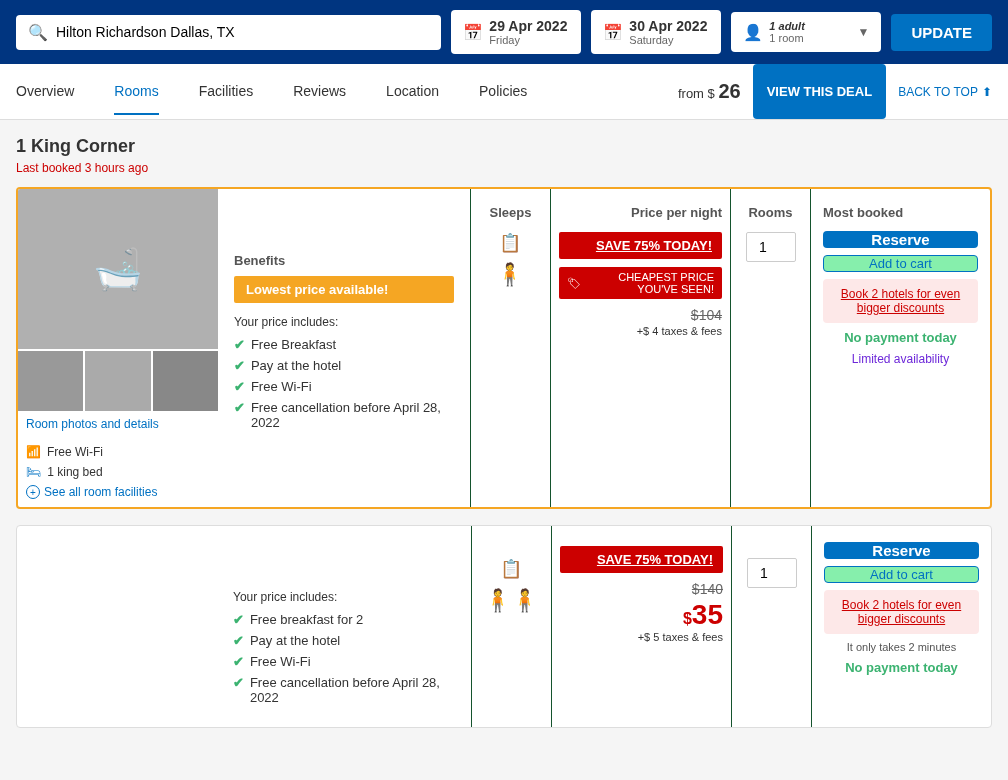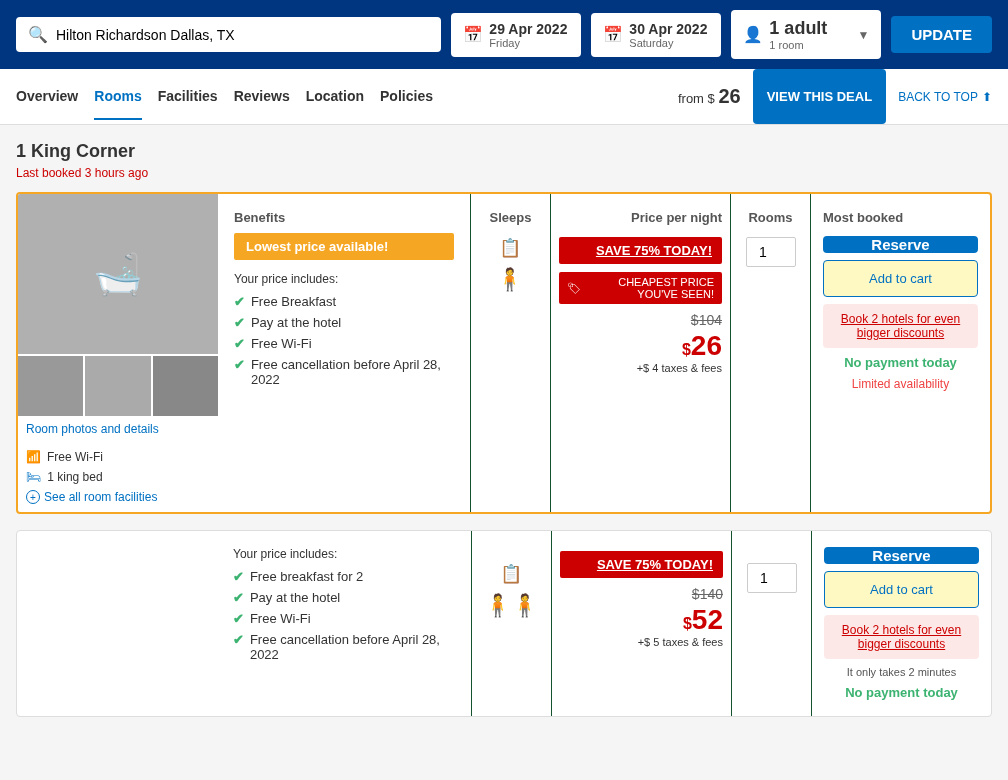--- a/index.html
+++ b/index.html
@@ -8,27 +8,27 @@
     
     .header { background: #003580; display: flex; align-items: center; padding: 10px 16px; gap: 10px; }
     .search-box { background: white; border-radius: 4px; display: flex; align-items: center; padding: 8px 12px; flex: 1; gap: 8px; }
     .search-box input { border: none; outline: none; font-size: 14px; width: 100%; }
     .date-box { background: white; border-radius: 4px; padding: 8px 12px; color: #333; min-width: 130px; }
     .date-box .label { font-size: 11px; color: #666; }
     .date-box .value { font-size: 14px; font-weight: bold; }
     .guests-box { background: white; border-radius: 4px; padding: 8px 12px; display: flex; align-items: center; gap: 6px; min-width: 150px; }
     .guests-box .text { flex: 1; }
     .guests-box .text .label { font-size: 11px; color: #666; }
-    .guests-box .text .value { font-size: 18px; font-weight: bold; }
+    .guests-box .text .value { font-size: 11px; font-weight: bold; font-style: italic; }
     .chevron { color: #666; font-size: 12px; }
     .update-btn { background: #0071c2; color: white; border: none; border-radius: 4px; padding: 10px 20px; font-size: 15px; font-weight: bold; cursor: pointer; }
 
     
     .nav { background: white; border-bottom: 1px solid #ddd; padding: 0 16px; display: flex; align-items: center; }
-    .nav-links { display: flex; gap: 16px; flex: 1; font-weight: bold; }
+    .nav-links { display: flex; gap: 40px; flex: 1; }
     .nav-link { padding: 14px 0; font-size: 14px; color: #333; text-decoration: none; cursor: pointer; border-bottom: 2px solid transparent; }
     .nav-link.active { color: #0071c2; border-bottom: 2px solid #0071c2; }
     .nav-right { display: flex; align-items: center; gap: 12px; }
     .from-price { font-size: 13px; color: #333; }
     .view-deal-btn { background: #0071c2; color: white; padding: 20px 14px; border-radius: 4px; font-weight: bold; font-size: 13px; cursor: pointer; border: none; }
     .back-to-top { font-size: 12px; color: #0071c2; cursor: pointer; display: flex; align-items: center; gap: 4px; }
 
     
     .main { padding: 16px; }
     .room-title { font-size: 18px; font-weight: bold; margin-bottom: 4px; }
@@ -43,21 +43,21 @@
     .photo-thumb { flex: 1; height: 60px; background: #999; }
     .photo-link { color: #0071c2; font-size: 12px; padding: 6px 8px; display: block; cursor: pointer; }
     .room-amenities { padding: 8px; font-size: 12px; color: #333; }
     .amenity { display: flex; align-items: center; gap: 6px; margin-bottom: 6px; color: #0071c2; font-size: 12px; }
     .amenity-text { color: #333; }
     .see-facilities { display: flex; align-items: center; gap: 4px; color: #0071c2; font-size: 12px; cursor: pointer; }
 
     
     .offer-section { flex: 1; padding: 0; }
     .offer-inner { display: flex; height: 100%; }
-    .benefits-col { flex: 1; padding: 16px; }
+    .benefits-col { flex: 1; padding: 16px; margin-top: 48px; }
     .benefits-header { font-size: 13px; font-weight: bold; margin-bottom: 8px; color: #555; }
     .lowest-price-badge { background: #f5a623; color: white; font-weight: bold; padding: 6px 12px; font-size: 13px; margin-bottom: 12px; border-radius: 2px; }
     .your-price-label { font-size: 12px; color: #333; margin-bottom: 8px; }
     .benefit-item { display: flex; align-items: flex-start; gap: 6px; margin-bottom: 6px; font-size: 13px; }
     .check { color: #3cb371; font-weight: bold; }
     .sleeps-col { width: 80px; padding: 16px 8px; text-align: center; }
     .sleeps-header { font-size: 13px; font-weight: bold; color: #555; margin-bottom: 12px; }
     .person-icon { font-size: 22px; color: #555; margin-top: 8px; }
     .price-col { width: 180px; padding: 16px 8px; text-align: right; }
     .price-header { font-size: 13px; font-weight: bold; color: #555; margin-bottom: 12px; }
@@ -66,24 +66,24 @@
     .price-orig { text-decoration: line-through; color: #666; font-size: 14px; margin-bottom: 2px; }
     .price-now { color: #c00; font-size: 28px; font-weight: bold; }
     .price-now .dollar { font-size: 16px; }
     .taxes { font-size: 11px; color: #333; }
     .rooms-col { width: 80px; padding: 16px 8px; text-align: center; }
     .rooms-header { font-size: 13px; font-weight: bold; color: #555; margin-bottom: 12px; }
     .rooms-input { width: 50px; border: 1px solid #ccc; padding: 6px; text-align: center; border-radius: 2px; font-size: 14px; }
     .action-col { width: 180px; padding: 16px 12px; display: flex; flex-direction: column; gap: 7px; }
     .most-booked-header { font-size: 13px; font-weight: bold; color: #555; margin-bottom: 4px; }
     .reserve-btn { background: #0071c2; color: white; border: none; border-radius: 4px; font-size: 15px; font-weight: bold; cursor: pointer; width: 100%; }
-    .add-cart-btn { background: #fef9c3; color: #0071c2; border: 1px solid #0071c2; padding: 10px; border-radius: 4px; font-size: 13px; cursor: pointer; width: 100%; }
+    .add-cart-btn { background: #86efac; color: #0071c2; border: 1px solid #0071c2; border-radius: 4px; font-size: 13px; cursor: pointer; width: 100%; }
     .discount-note { background: #fde8e8; color: #c00; font-size: 12px; padding: 8px; border-radius: 4px; text-align: center; text-decoration: underline; }
     .no-payment { color: #3cb371; font-size: 13px; font-weight: bold; text-align: center; }
-    .limited { color: #ef4444; font-size: 12px; text-align: center; }
+    .limited { color: #6d28d9; font-size: 12px; text-align: center; }
     .it-takes { font-size: 11px; color: #555; text-align: center; }
 
     
     .copy-icon { font-size: 18px; color: #555; margin-bottom: 8px; }
 
     
     .col-divider { border-left: 1px solid #14532d; }
   </style>
 </head>
 <body>
@@ -209,23 +209,20 @@
         </div>
 
         <div class="price-col col-divider">
           <div class="price-header">Price per night</div>
           <div class="save-badge">SAVE 75% TODAY!</div>
           <div class="cheapest-badge">
             <span>🏷</span>
             <span>CHEAPEST PRICE YOU'VE SEEN!</span>
           </div>
           <div class="price-orig">$104</div>
-          <div class="price-now">
-            <span class="dollar">$</span><span>26</span>
-          </div>
           <div class="taxes">+$ 4 taxes &amp; fees</div>
         </div>
 
         <div class="rooms-col col-divider">
           <div class="rooms-header">Rooms</div>
           <input type="number" class="rooms-input" value="1" style="">
         </div>
 
         <div class="action-col col-divider">
           <div class="most-booked-header">Most booked</div>
@@ -270,21 +267,21 @@
         <div class="sleeps-col col-divider">
           <div class="copy-icon" style="margin-top:16px;">📋</div>
           <div class="person-icon">🧍🧍</div>
         </div>
 
         <div class="price-col col-divider">
           <div style="margin-top:4px;"></div>
           <div class="save-badge">SAVE 75% TODAY!</div>
           <div class="price-orig">$140</div>
           <div class="price-now">
-            <span class="dollar">$</span><span>52</span>
+            <span class="dollar">$</span><span>35</span>
           </div>
           <div class="taxes">+$ 5 taxes &amp; fees</div>
         </div>
 
         <div class="rooms-col col-divider">
           <div style="margin-top:16px;"></div>
           <input type="number" class="rooms-input" value="1" style="">
         </div>
 
         <div class="action-col col-divider">

